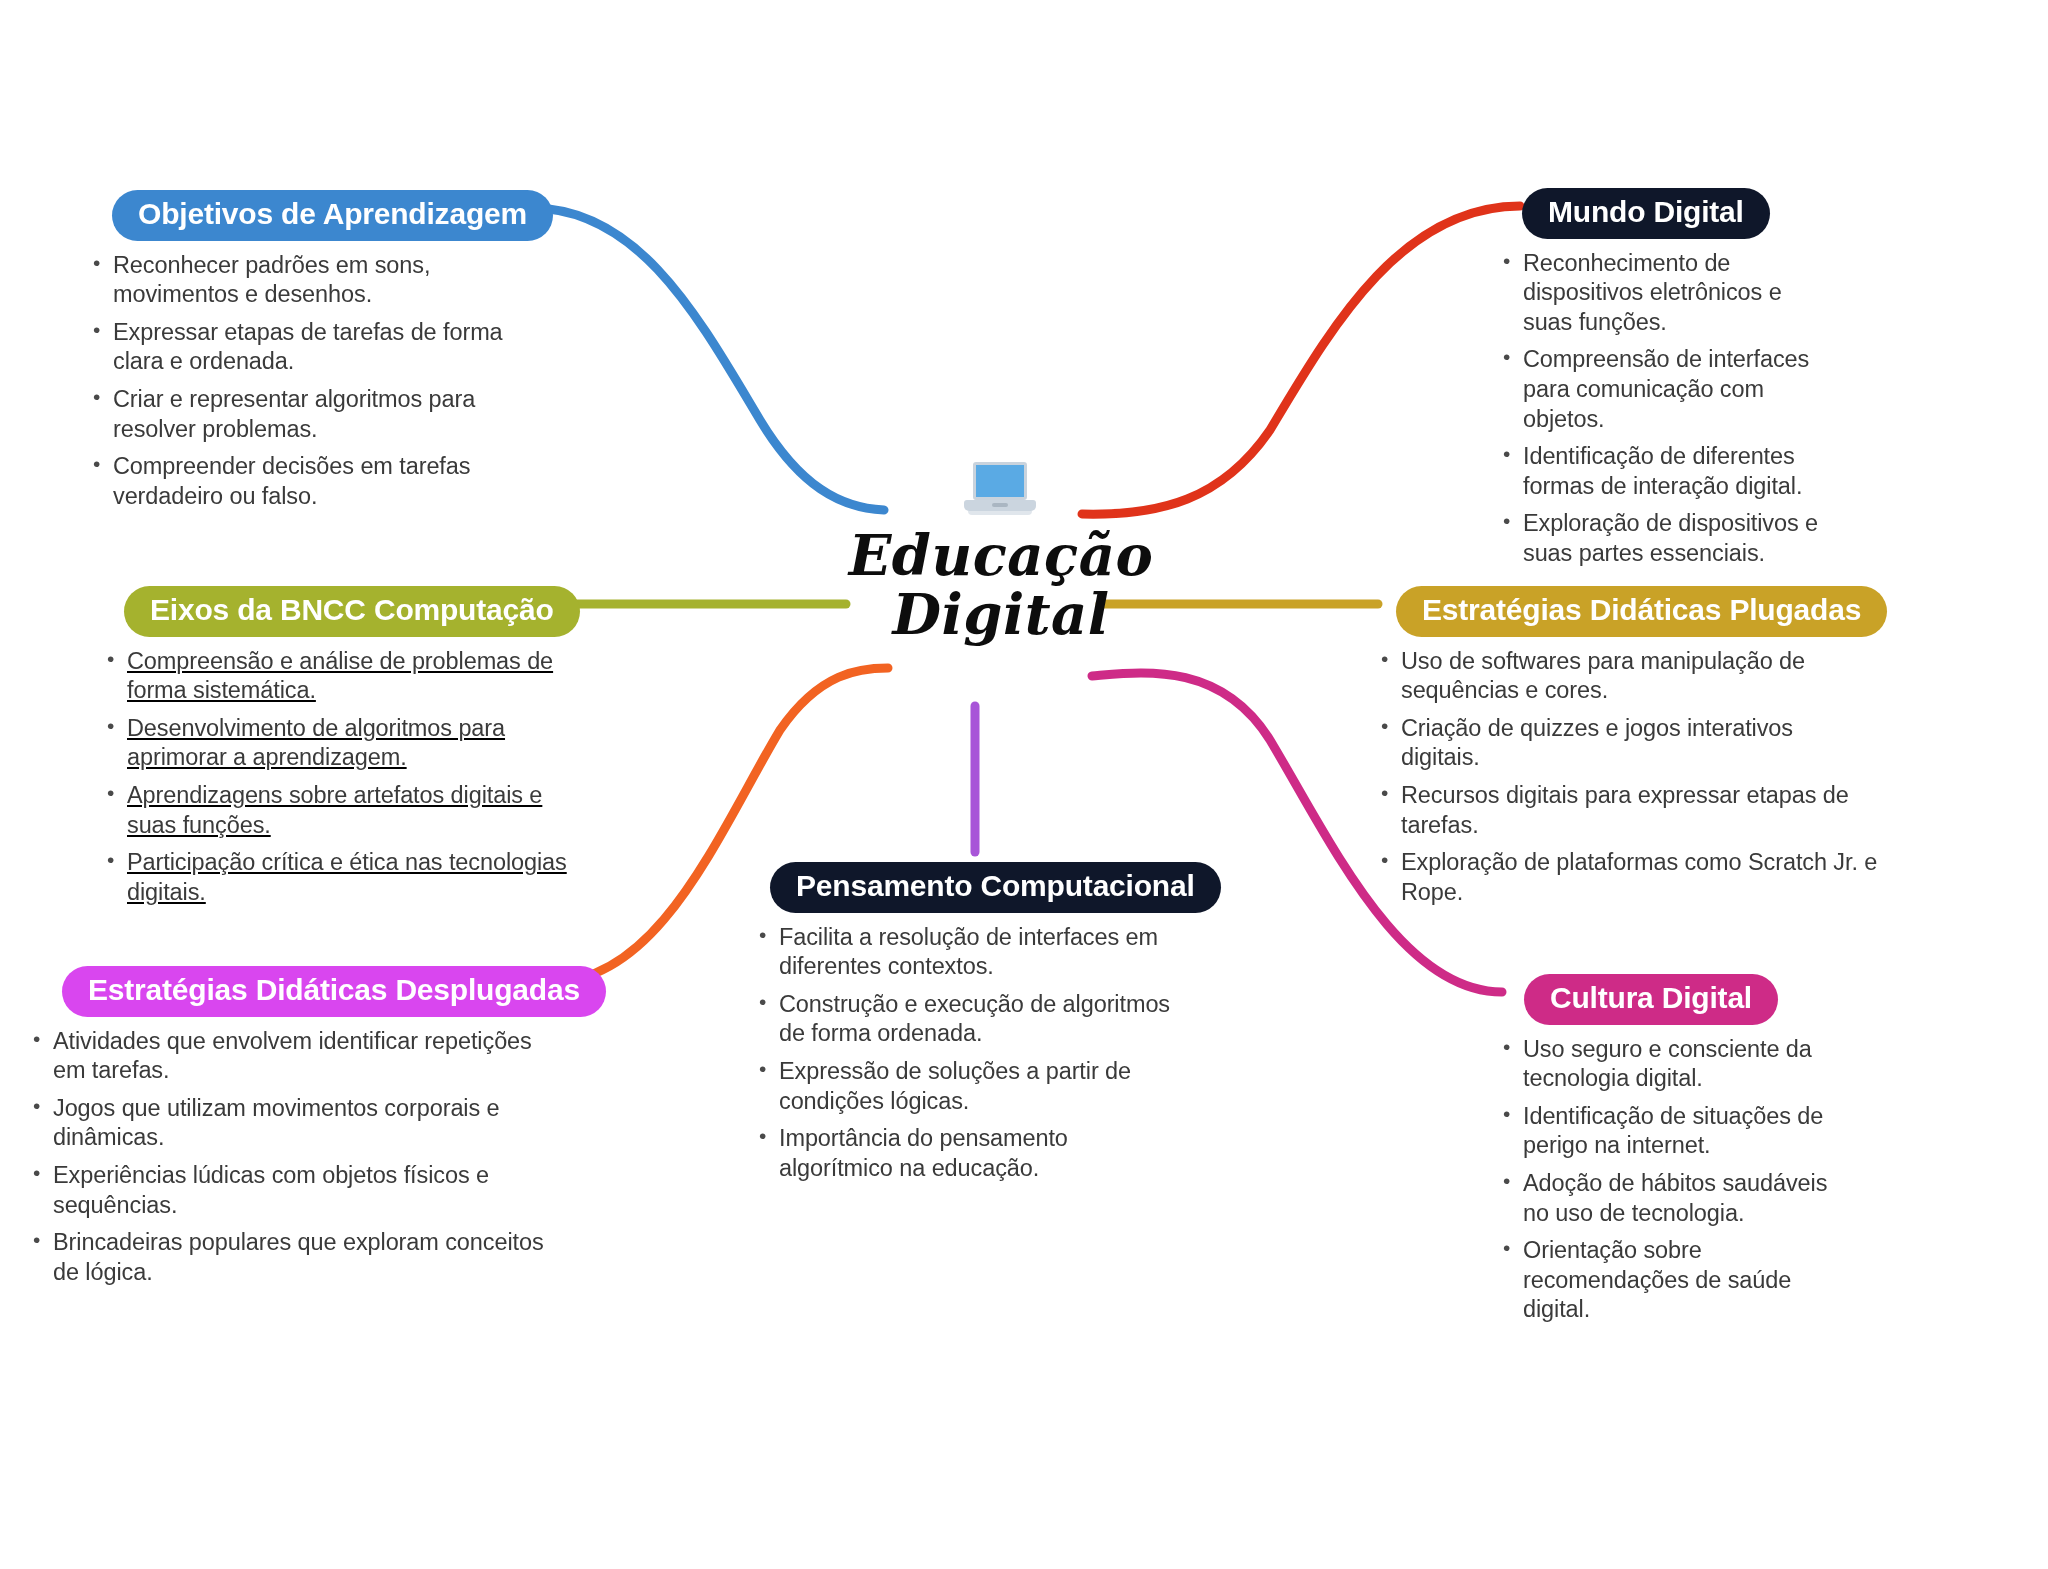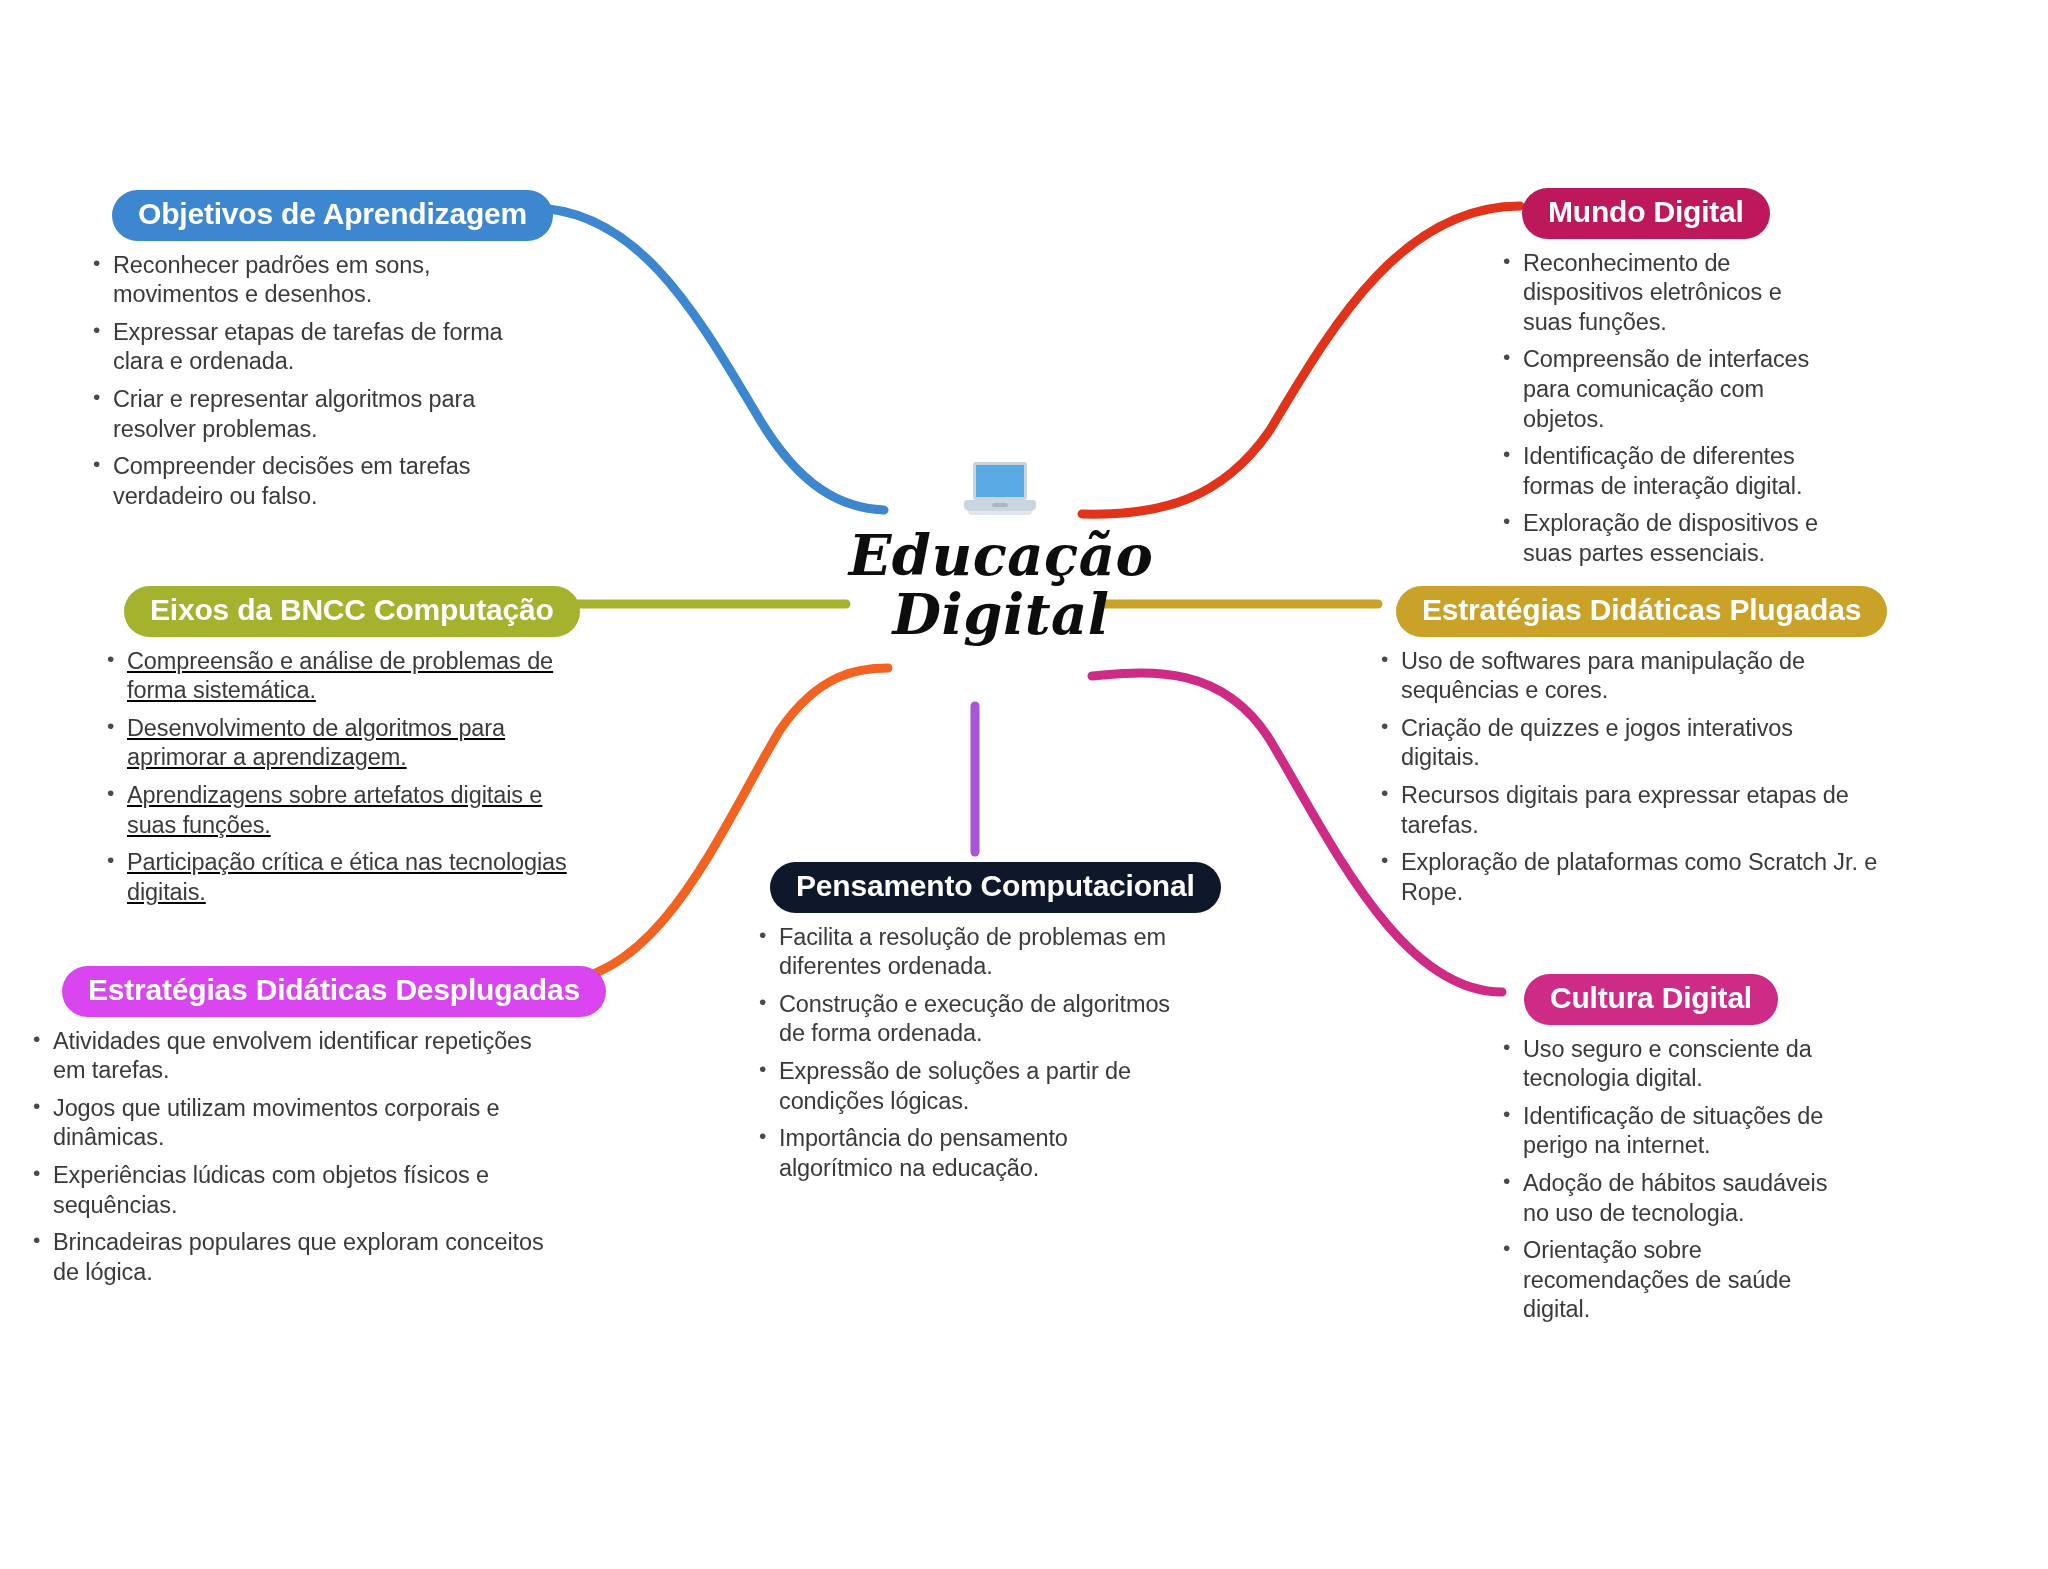--- a/index.html
+++ b/index.html
@@ -185,21 +185,21 @@
     <div class="branch-head" style="background:#3C87CF">Objetivos de Aprendizagem</div>
     <ul class="branch-list">
       <li>Reconhecer padrões em sons, movimentos e desenhos.</li>
       <li>Expressar etapas de tarefas de forma clara e ordenada.</li>
       <li>Criar e representar algoritmos para resolver problemas.</li>
       <li>Compreender decisões em tarefas verdadeiro ou falso.</li>
     </ul>
   </div>
 
   <div class="branch" id="b-mundo">
-    <div class="branch-head" style="background:#be185d">Mundo Digital</div>
+    <div class="branch-head" style="background:#0f172a">Mundo Digital</div>
     <ul class="branch-list">
       <li>Reconhecimento de dispositivos eletrônicos e suas funções.</li>
       <li>Compreensão de interfaces para comunicação com objetos.</li>
       <li>Identificação de diferentes formas de interação digital.</li>
       <li>Exploração de dispositivos e suas partes essenciais.</li>
     </ul>
   </div>
 
   <div class="branch" id="b-eixos">
     <div class="branch-head" style="background:#A5B22E">Eixos da BNCC Computação</div>
@@ -227,21 +227,21 @@
       <li>Atividades que envolvem identificar repetições em tarefas.</li>
       <li>Jogos que utilizam movimentos corporais e dinâmicas.</li>
       <li>Experiências lúdicas com objetos físicos e sequências.</li>
       <li>Brincadeiras populares que exploram conceitos de lógica.</li>
     </ul>
   </div>
 
   <div class="branch" id="b-pensamento">
     <div class="branch-head" style="background:#0f172a">Pensamento Computacional</div>
     <ul class="branch-list">
-      <li>Facilita a resolução de problemas em diferentes ordenada.</li>
+      <li>Facilita a resolução de interfaces em diferentes contextos.</li>
       <li>Construção e execução de algoritmos de forma ordenada.</li>
       <li>Expressão de soluções a partir de condições lógicas.</li>
       <li>Importância do pensamento algorítmico na educação.</li>
     </ul>
   </div>
 
   <div class="branch" id="b-cultura">
     <div class="branch-head" style="background:#CE2B87">Cultura Digital</div>
     <ul class="branch-list">
       <li>Uso seguro e consciente da tecnologia digital.</li>

